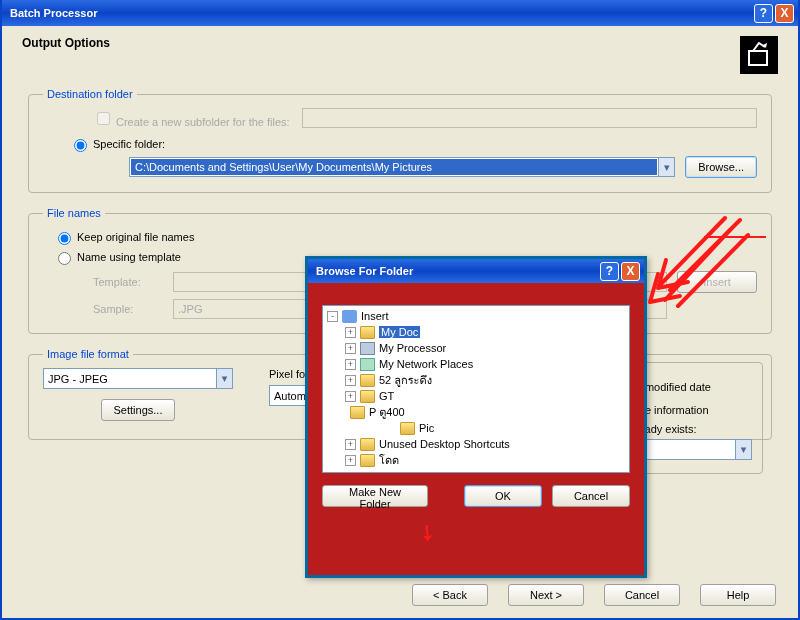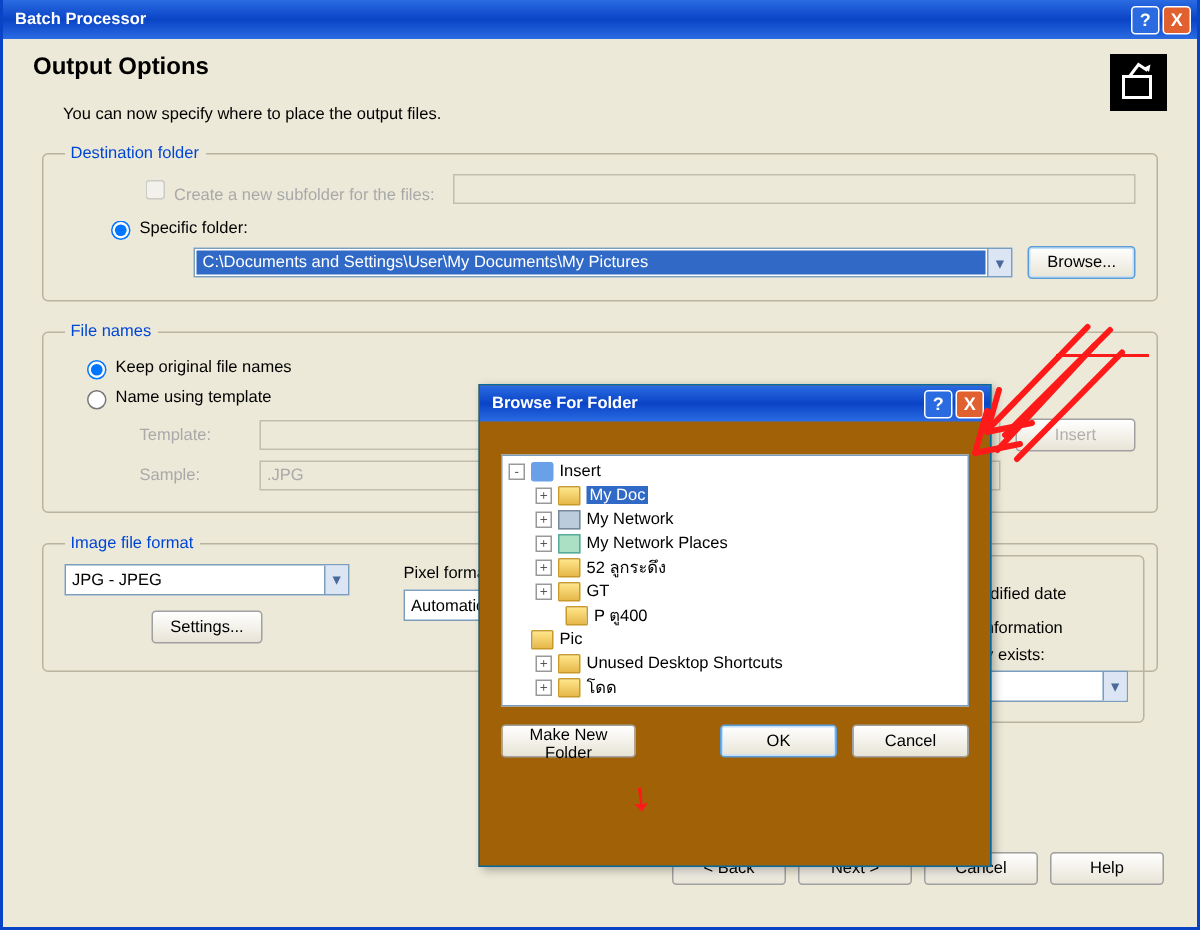--- a/index.html
+++ b/index.html
@@ -6,21 +6,21 @@
   body { margin:0; background:#ece9d8; width:800px; height:620px; position:relative; overflow:hidden; }
   .window { width:800px; height:620px; border:2px solid #0a44c6; border-top:none; position:relative; }
   .titlebar { height:26px; background:linear-gradient(#2a6be2,#0a44c6 50%,#2a6be2); color:#fff; display:flex; align-items:center; padding:0 4px 0 8px; font-weight:bold; }
   .titlebar .spacer{flex:1}
   .tbtn{width:19px;height:19px;border:1px solid #fff;border-radius:3px;margin-left:2px;display:flex;align-items:center;justify-content:center;font-weight:bold;font-size:12px;}
   .help-btn{background:#2a6be2;color:#fff}
   .close-btn{background:#e06030;color:#fff}
   .content{padding:10px 20px 12px 20px; background:#ece9d8; height:calc(100% - 26px); position:relative;}
   .header-row{display:flex;align-items:flex-start;}
   .header-text{flex:1}
-  .header-text h2{margin:0 0 16px 0;font-size:16px;font-weight:bold;}
+  .header-text h2{margin:0 0 3px 0;font-size:12px;font-weight:bold;}
   .header-text p{margin:0 0 0 20px;color:#000}
   .icon-box{width:38px;height:38px;background:#000;display:flex;align-items:center;justify-content:center;}
   fieldset{border:1px solid #b8b4a0; border-radius:4px; margin:14px 6px 0 6px; padding:8px 14px 14px 14px; position:relative}
   legend{color:#0046d5;padding:0 4px;font-size:11px}
   .radio-row{display:flex;align-items:center;margin:2px 0 4px 26px}
   input[type=radio]{margin-right:6px}
   .subrow{margin-left:50px;display:flex;align-items:flex-end;color:#a9a9a9}
   .subrow input[type=checkbox]{margin-right:6px}
   .sub-input{flex:1;margin-left:12px;height:20px;border:1px solid #c1beb0;background:#ece9d8}
   .path-row{margin:4px 0 0 86px;display:flex;gap:10px;align-items:center}
@@ -29,25 +29,25 @@
   .dd-btn{width:16px;height:18px;background:#dce5f3;border-left:1px solid #7b9ebd;display:flex;align-items:center;justify-content:center;color:#4a6a9c}
   .btn{height:22px;border:1px solid #a0a0a0;background:linear-gradient(#fff,#e8e4d6);border-radius:3px;padding:0 12px;cursor:pointer}
   .btn-def{border:1px solid #5b9dd9; box-shadow:0 0 0 1px #c2dffc inset}
   .template-grid{display:grid;grid-template-columns:70px 1fr 80px;gap:6px 10px;margin:6px 0 0 50px;align-items:center}
   .dim{color:#a9a9a9}
   .text-input{height:20px;border:1px solid #c1beb0;background:#ece9d8;padding:0 4px}
   .combo{height:21px;border:1px solid #7b9ebd;background:#fff;display:flex;align-items:center;padding-left:4px;position:relative}
   .combo .dd-btn{position:absolute;right:0;top:0;height:19px}
   .iff-row{display:flex;gap:36px}
   .iff-col label{display:block;margin-bottom:5px}
-  .bottom-bar{position:absolute;bottom:28px;right:22px;display:flex;gap:8px}
+  .bottom-bar{position:absolute;bottom:12px;right:22px;display:flex;gap:20px}
   .bottom-bar .btn{width:76px}
 
   
-  .popup{position:absolute;left:319px;top:256px;width:342px;height:322px;border:1px solid #0369a1;background:#a16207;box-shadow:2px 2px 6px rgba(0,0,0,.3);z-index:10}
+  .popup{position:absolute;left:305px;top:256px;width:342px;height:322px;border:3px solid #0369a1;background:#b91c1c;box-shadow:2px 2px 6px rgba(0,0,0,.3);z-index:10}
   .popup .titlebar{height:24px}
   .popup-body{padding:12px 14px}
   .tree{margin-top:10px;height:168px;border:1px solid #7b9ebd;background:#fff;overflow:auto;padding:2px 0}
   .tree-row{display:flex;align-items:center;height:16px;padding-left:4px;white-space:nowrap}
   .exp{width:11px;height:11px;border:1px solid #999;display:inline-flex;align-items:center;justify-content:center;font-size:9px;line-height:9px;margin-right:4px;color:#555;background:#fff}
   .ficon{width:15px;height:13px;margin-right:4px;display:inline-block}
   .ficon.folder{background:linear-gradient(#ffe68a,#e6b84a);border:1px solid #c89a2a;border-radius:1px}
   .ficon.desktop{background:#6aa0e8;border-radius:2px}
   .ficon.comp{background:#bcd;border:1px solid #789}
   .ficon.net{background:#abe0c4;border:1px solid #5a9}
@@ -69,21 +69,20 @@
     <span>Batch Processor</span>
     <span class="spacer"></span>
     <span class="tbtn help-btn">?</span>
     <span class="tbtn close-btn">X</span>
   </div>
 
   <div class="content">
     <div class="header-row">
       <div class="header-text">
         <h2>Output Options</h2>
-        <p>You can now specify where to place the output files.</p>
       </div>
       <div class="icon-box">
         <svg width="28" height="28" viewBox="0 0 28 28">
             <rect x="4" y="10" width="18" height="14" fill="none" stroke="#fff" stroke-width="2"></rect>
             <path d="M8 10 L14 2 L20 6" fill="none" stroke="#fff" stroke-width="2"></path>
             <polygon points="18,4 22,2 21,7" fill="#fff"></polygon>
           </svg>
       </div>
     </div>
 
@@ -187,60 +186,60 @@
           <span>Insert</span>
         </div>
         <div class="tree-row" style="padding-left: 22px;">
           <span class="exp">+</span>
           <span class="ficon folder"></span>
           <span class="sel">My Doc</span>
         </div>
         <div class="tree-row" style="padding-left: 22px;">
           <span class="exp">+</span>
           <span class="ficon comp"></span>
-          <span>My Network</span>
+          <span>My Processor</span>
         </div>
         <div class="tree-row" style="padding-left: 22px;">
           <span class="exp">+</span>
           <span class="ficon net"></span>
           <span>My Network Places</span>
         </div>
         <div class="tree-row" style="padding-left: 22px;">
           <span class="exp">+</span>
           <span class="ficon folder"></span>
           <span>52 ลูกระดึง</span>
         </div>
         <div class="tree-row" style="padding-left: 22px;">
           <span class="exp">+</span>
           <span class="ficon folder"></span>
           <span>GT</span>
         </div>
-        <div class="tree-row" style="padding-left: 27px;">
+        <div class="tree-row" style="padding-left: 12px;">
           <span style="display: inline-block; width: 15px;"></span>
           <span class="ficon folder"></span>
           <span>P ตู400</span>
         </div>
-        <div class="tree-row" style="padding-left: 4px;">
+        <div class="tree-row" style="padding-left: 16px; margin-left: 46px;">
           <span style="display: inline-block; width: 15px;"></span>
           <span class="ficon folder"></span>
           <span>Pic</span>
         </div>
         <div class="tree-row" style="padding-left: 22px;">
           <span class="exp">+</span>
           <span class="ficon folder"></span>
           <span>Unused Desktop Shortcuts</span>
         </div>
         <div class="tree-row" style="padding-left: 22px;">
           <span class="exp">+</span>
           <span class="ficon folder"></span>
           <span>โดด</span>
         </div>
       </div>
     <div class="popup-btns">
-      <button class="btn" style="width:90px">Make New Folder</button>
+      <button class="btn" style="width:106px">Make New Folder</button>
       <span class="spacer"></span>
       <button class="btn btn-def">OK</button>
       <button class="btn">Cancel</button>
     </div>
   </div>
 </div>
 
 <svg class="scribble" style="left:630px;top:210px;width:130px;height:120px">
   <g stroke="#ff1a1a" stroke-width="4" fill="none" stroke-linecap="round">
     <path d="M110 10 L40 80"></path>

